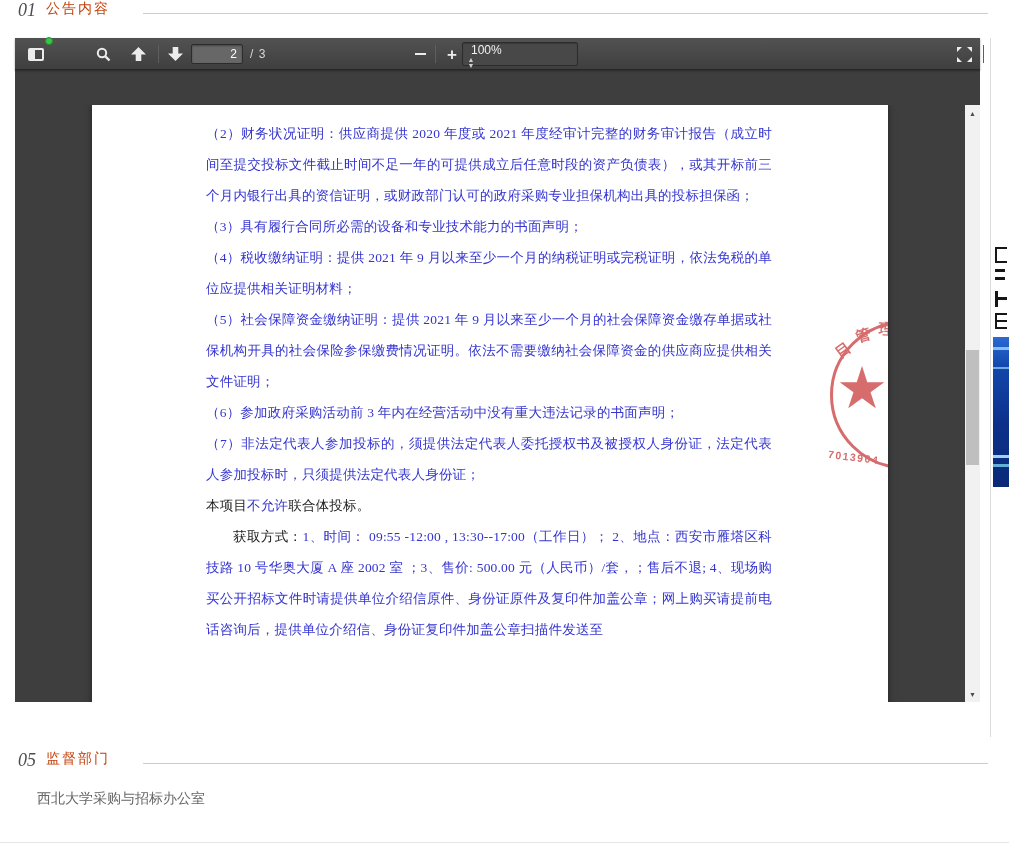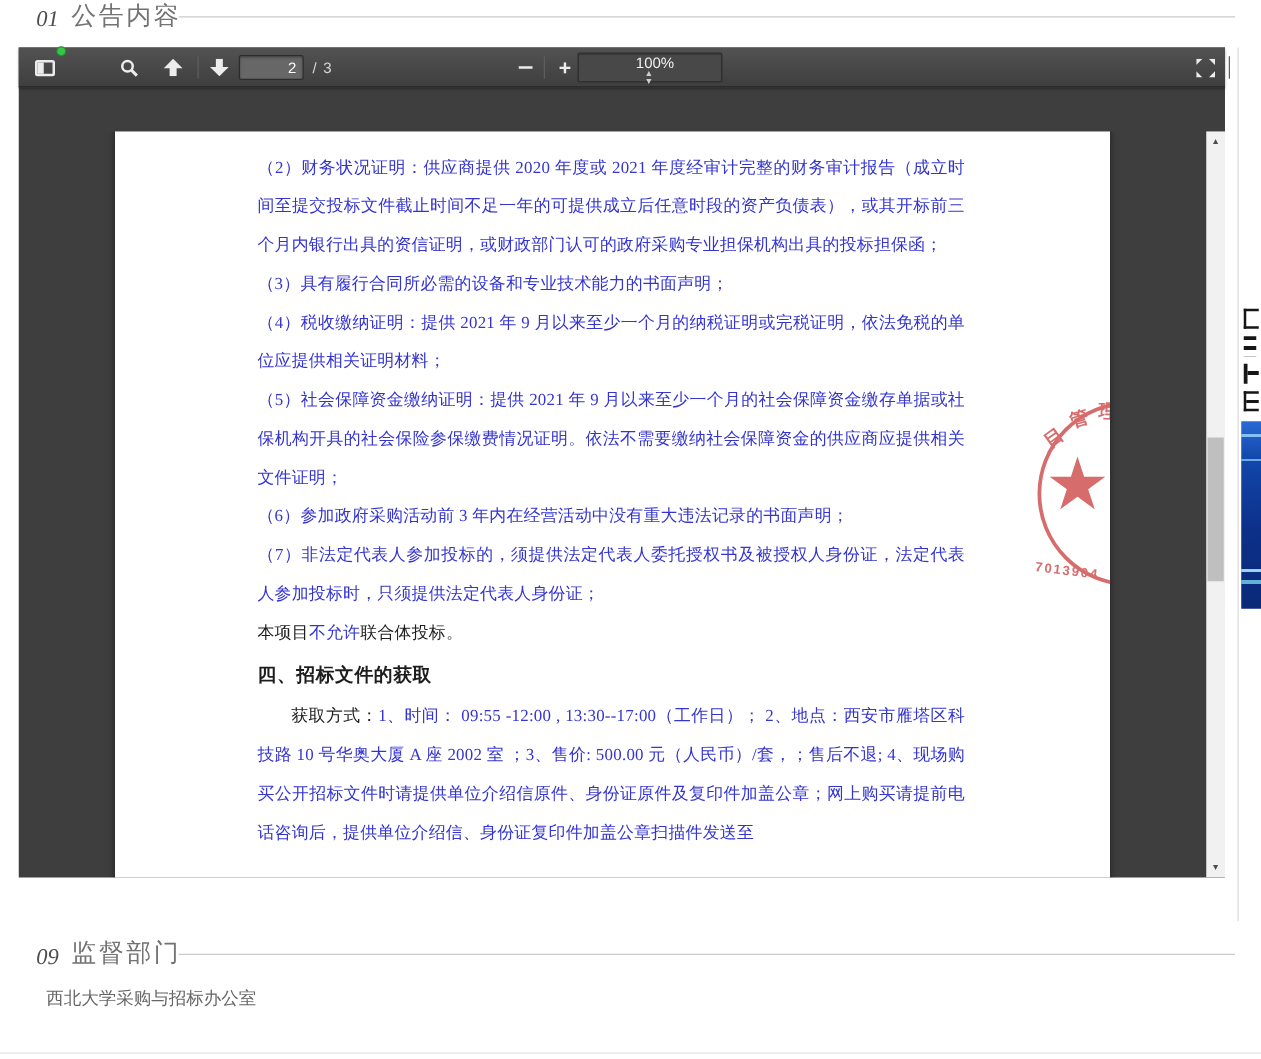--- a/index.html
+++ b/index.html
@@ -5,23 +5,23 @@
   :root{
     --doc-blue:#3434d0; --doc-black:#1d1d1d; --stamp-red:#cd4343;
     --toolbar-top:#525252; --toolbar-bottom:#3f3f3f; --viewer-bg:#3e3e3e;
     --green-dot:#35c845; --icon-light:#ececec;
   }
   *{box-sizing:border-box; margin:0; padding:0;}
   html,body{width:1009px; height:847px; overflow:hidden;}
   body{position:relative; background:#fff; font-family:"Liberation Sans","DejaVu Sans",sans-serif;}
 
   
-  .sec-header{position:absolute; left:29px; height:26px; display:flex; align-items:flex-end;}
+  .sec-header{position:absolute; left:18px; height:26px; display:flex; align-items:flex-start;}
   .sec-num{font-style:italic; font-size:18px; color:#4d4d4d; margin-right:10px; font-family:"Liberation Serif",serif;}
-  .sec-title{font-size:20px; color:#737373; letter-spacing:2px;}
+  .sec-title{font-size:14px; color:#c2410c; letter-spacing:2px;}
   .sec-rule{position:absolute; height:1px; background:#cccccc;}
   #rule1{left:143px; top:13px; width:845px;}
   #rule2{left:143px; top:763px; width:845px;}
   #hdr1{top:0;}
   #hdr2{top:750px;}
   .sec-body{position:absolute; left:37px; top:790px; font-size:14px; color:#666;font-family:Liberation Serif, serif;}
 
   .bottom-line{position:absolute; left:0; top:842px; width:1009px; height:1px; background:#e5e5e5;}
 
   
@@ -50,21 +50,21 @@
     padding-right:5px; box-shadow:inset 0 1px 2px rgba(0,0,0,.35); font-family:"Liberation Sans",sans-serif;}
   .page-total{position:absolute; left:235px; top:9px; color:#d6d6d6; font-size:12px; letter-spacing:1px;}
 
   #btn-minus{left:392px;}
   .minus-bar{width:11px; height:2px; background:var(--icon-light);}
   #sep2{left:420px;}
   #btn-plus{left:424px; color:var(--icon-light); font-size:17px; font-weight:bold; line-height:1;}
 
   .zoom-select{position:absolute; left:447px; top:4px; width:116px; height:24px; background:#484848;
     border:1px solid #2c2c2c; border-radius:2px; cursor:pointer;
-    display:flex; align-items:center; box-shadow:inset 0 1px 1px rgba(0,0,0,.2);flex-direction:column;}
+    display:flex; box-shadow:inset 0 1px 1px rgba(0,0,0,.2);flex-direction:column;}
   .zoom-label{color:#f0f0f0; font-size:12px; padding-left:8px; flex:1;}
   .zoom-spinner{width:18px; color:#cfcfcf; font-size:7px; line-height:6px; text-align:center; padding-right:2px;}
 
   #btn-fullscreen{left:936px;}
   #sep3{left:968px;}
 
   
   .viewer-body{position:absolute; left:0; top:32px; right:0; bottom:0; overflow:hidden;margin-top:35px;}
   .pdf-page{position:absolute; left:77px; top:0; width:796px; height:690px; background:#fff; overflow:hidden;
     box-shadow:0 0 6px rgba(0,0,0,.5);}
@@ -181,21 +181,20 @@
   <div class="viewer-body">
     <div class="pdf-page">
       <div class="doc-text" id="doc-paragraphs">
           <p class="body"><span class="seg-blue">（2）财务状况证明：供应商提供 2020 年度或 2021 年度经审计完整的财务审计报告（成立时间至提交投标文件截止时间不足一年的可提供成立后任意时段的资产负债表），或其开标前三个月内银行出具的资信证明，或财政部门认可的政府采购专业担保机构出具的投标担保函；</span></p>
           <p class="body"><span class="seg-blue">（3）具有履行合同所必需的设备和专业技术能力的书面声明；</span></p>
           <p class="body"><span class="seg-blue">（4）税收缴纳证明：提供 2021 年 9 月以来至少一个月的纳税证明或完税证明，依法免税的单位应提供相关证明材料；</span></p>
           <p class="body"><span class="seg-blue">（5）社会保障资金缴纳证明：提供 2021 年 9 月以来至少一个月的社会保障资金缴存单据或社保机构开具的社会保险参保缴费情况证明。依法不需要缴纳社会保障资金的供应商应提供相关文件证明；</span></p>
           <p class="body"><span class="seg-blue">（6）参加政府采购活动前 3 年内在经营活动中没有重大违法记录的书面声明；</span></p>
           <p class="body"><span class="seg-blue">（7）非法定代表人参加投标的，须提供法定代表人委托授权书及被授权人身份证，法定代表人参加投标时，只须提供法定代表人身份证；</span></p>
           <p class="body"><span class="seg-black">本项目</span><span class="seg-blue">不允许</span><span class="seg-black">联合体投标。</span></p>
-          <p class="heading"><span class="seg-black">四、招标文件的获取</span></p>
           <p class="indent"><span class="seg-black">获取方式：</span><span class="seg-blue">1、时间： 09:55 -12:00 , 13:30--17:00（工作日）； 2、地点：西安市雁塔区科技路 10 号华奥大厦 A 座 2002 室 ；3、售价: 500.00 元（人民币）/套，；售后不退; 4、现场购买公开招标文件时请提供单位介绍信原件、身份证原件及复印件加盖公章；网上购买请提前电话咨询后，提供单位介绍信、身份证复印件加盖公章扫描件发送至</span></p>
         </div>
 
       <div class="stamp">
         <div class="stamp-circle"></div>
         <span class="stamp-char c0">目</span>
         <span class="stamp-char c1">管</span>
         <span class="stamp-char c2">理</span>
         <span class="stamp-star">★</span>
         <span class="stamp-num">7013904</span>
@@ -218,19 +217,19 @@
   <div class="frags">
     <div class="frag f0"></div>
       <div class="frag f1"></div>
       <div class="frag f2"></div>
       <div class="frag f3"></div>
   </div>
   <div class="clipped-banner"></div>
 </div>
 
 <div class="sec-header" id="hdr2">
-  <span class="sec-num">09</span>
+  <span class="sec-num">05</span>
   <span class="sec-title">监督部门</span>
 </div>
 <div class="sec-rule" id="rule2"></div>
 <div class="sec-body">西北大学采购与招标办公室</div>
 
 <div class="bottom-line"></div>
 
 </body></html>

